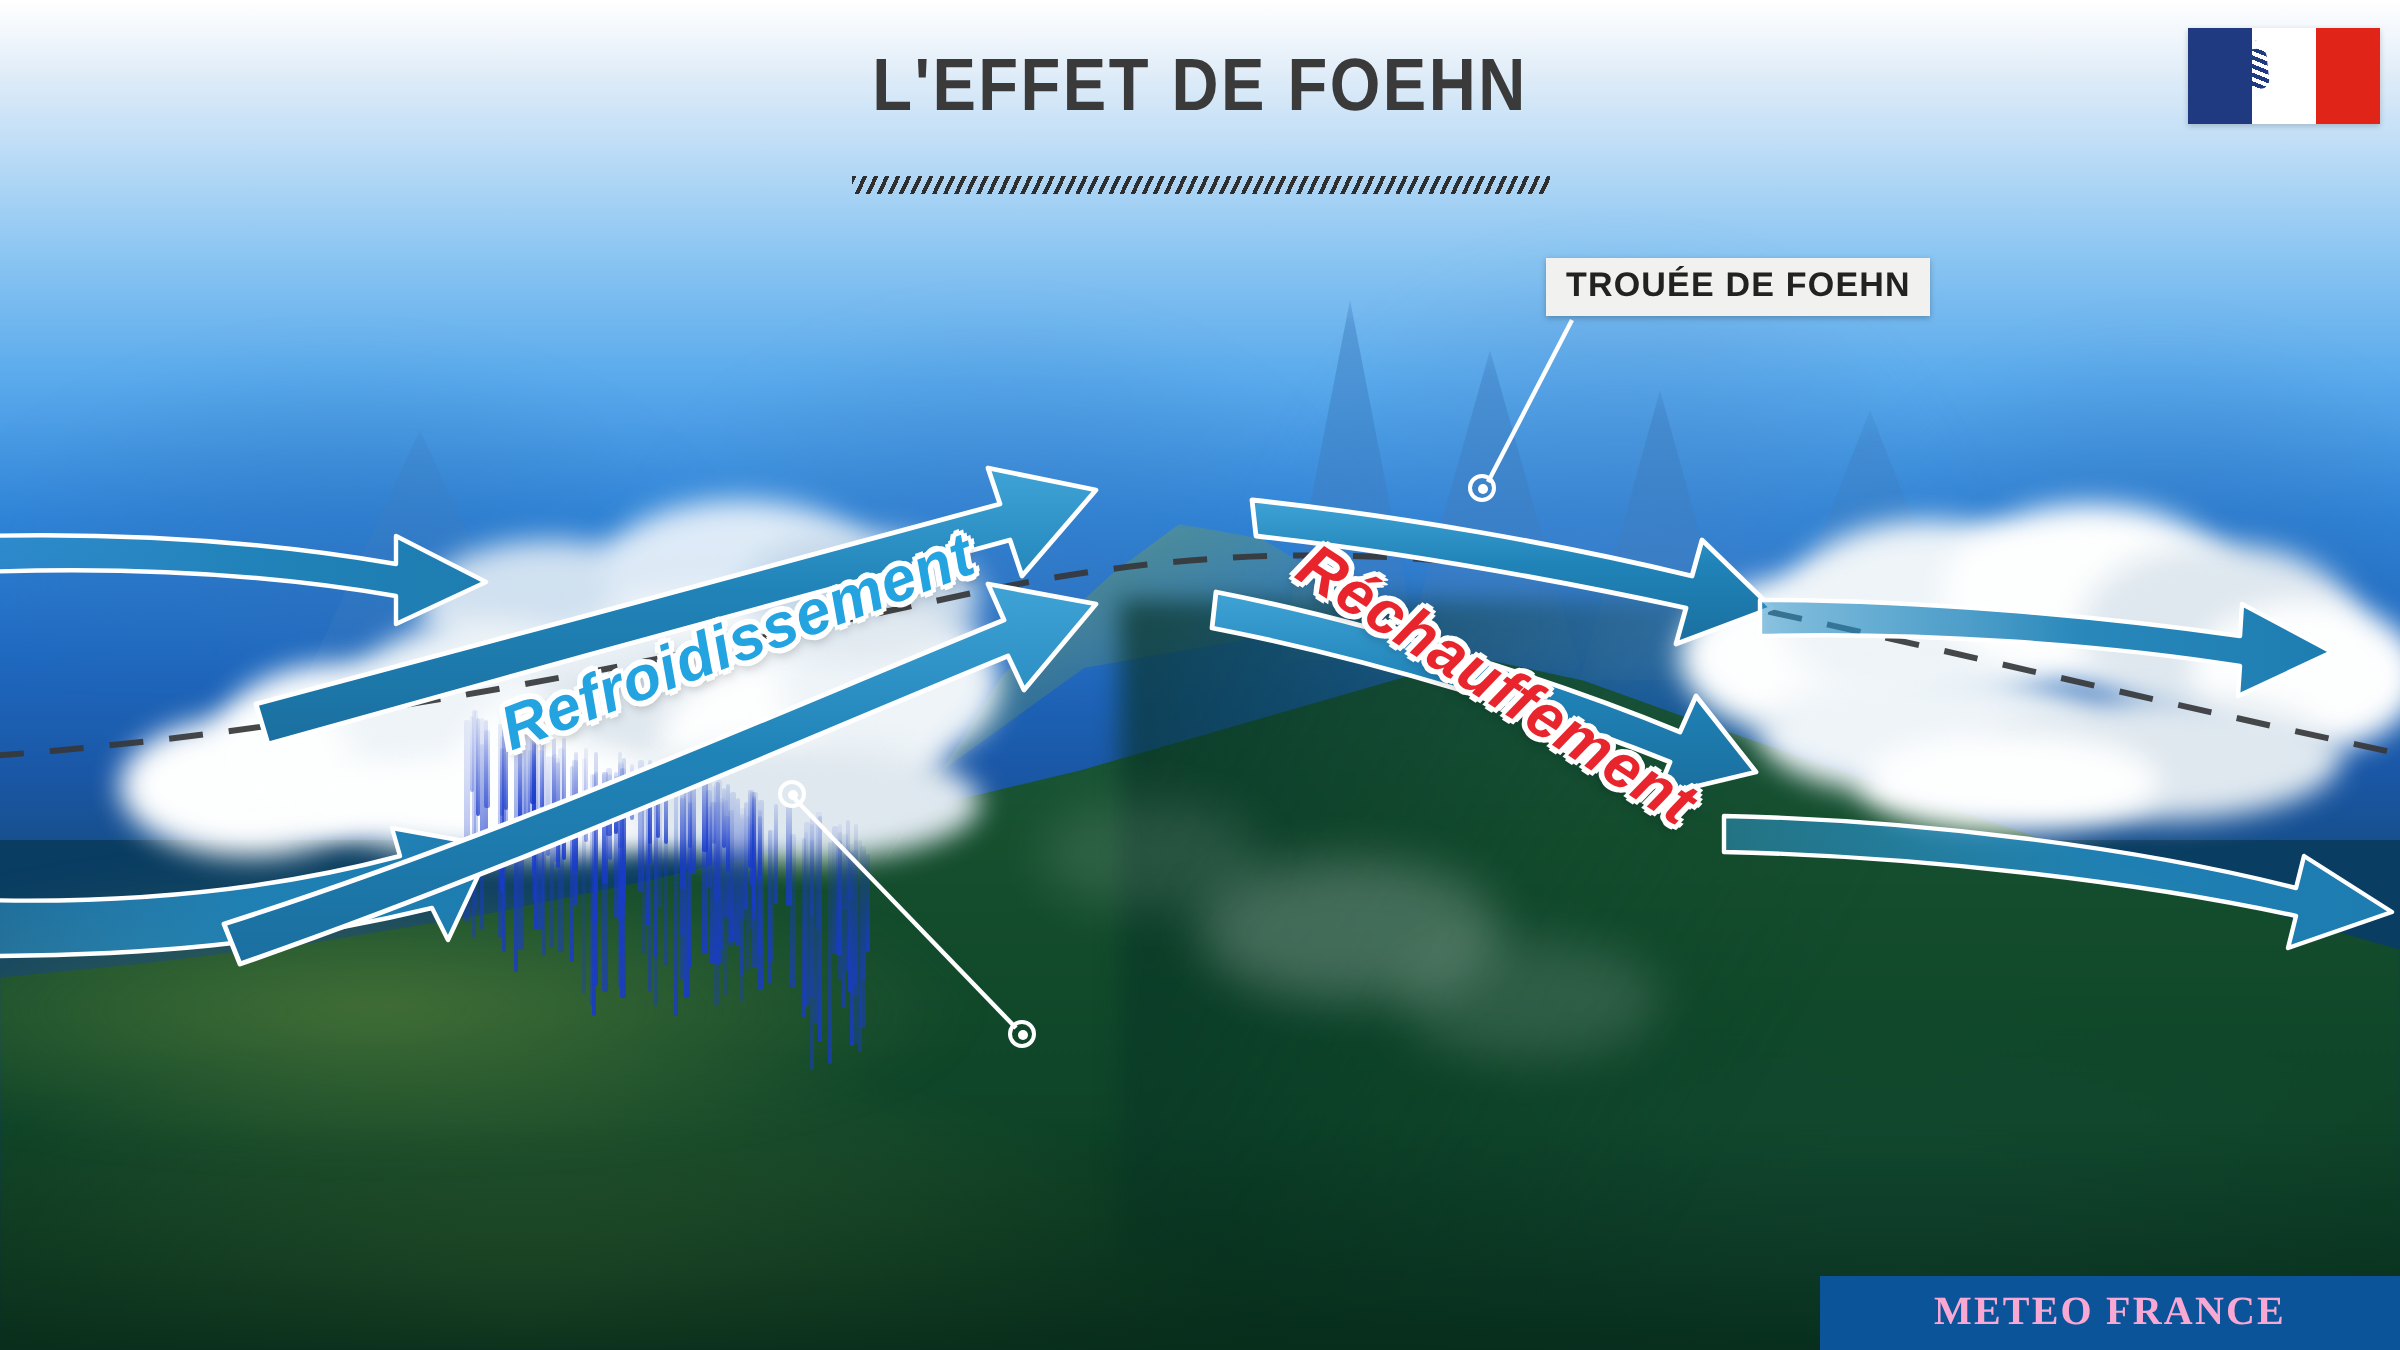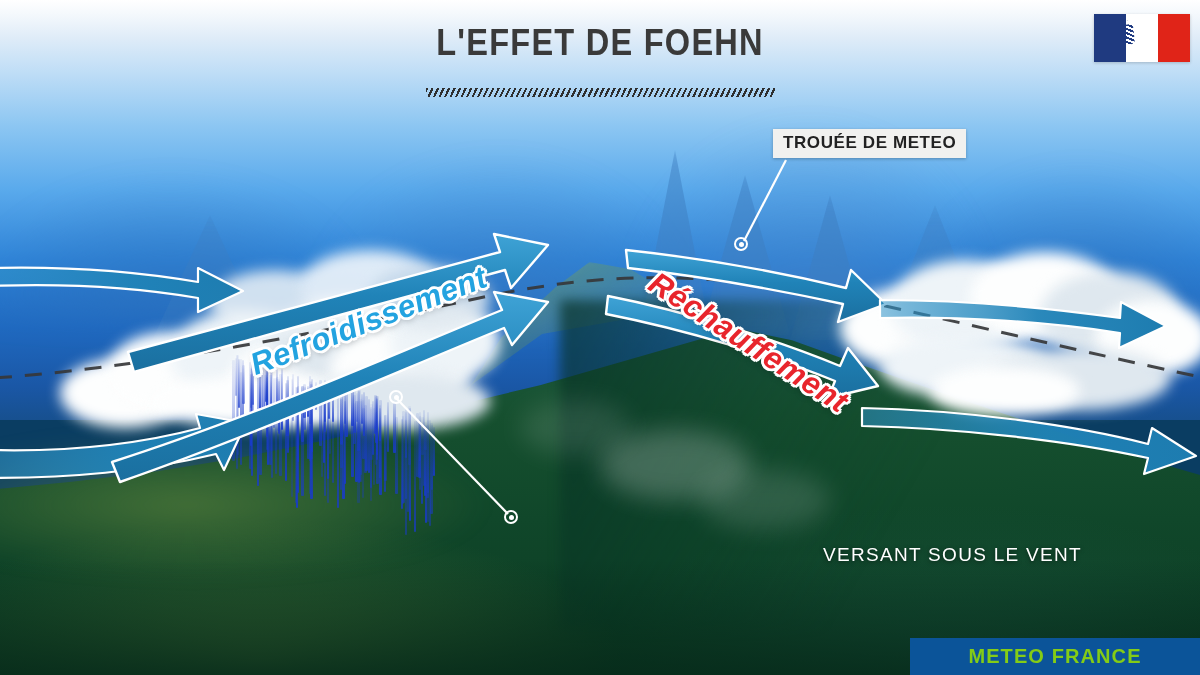--- a/index.html
+++ b/index.html
@@ -143,21 +143,21 @@
   .mhair{
     position:absolute;left:-14px;top:11px;width:22px;height:20px;
     background:repeating-linear-gradient(28deg,#1f3a80 0 2px,#fff 2px 4px);
     border-radius:4px;transform:rotate(-6deg);
   }
   .mf-blue{position:absolute;left:-4px;top:6px;width:18px;height:36px;background:#1f3a80;border-radius:40%;}
   .banner{
     position:absolute;left:910px;top:638px;width:290px;height:37px;
     background:#0b5499;display:flex;align-items:center;justify-content:center;
   }
-  .banner span{color:#84cc16;font-weight:700;font-size:20px;letter-spacing:1.1px;}
+  .banner span{color:#f9a8d4;font-weight:700;font-size:20px;letter-spacing:1.1px;font-family:Liberation Serif, serif;}
 </style>
 </head>
 <body>
 
 <div id="stage">
 
   <div class="sky"></div>
   <div class="far-range fr1"></div>
   <div class="far-range fr2"></div>
   <div class="far-range fr3"></div>
@@ -416,30 +416,29 @@
                C 1070 441, 960 428, 862 426 Z" fill="url(#agl)" stroke="#ffffff" stroke-width="2.2" stroke-linejoin="round"></path>
     </g>
   </svg>
 
   <div class="word cool" style="left:252px;top:348px;">Refroidissement</div>
   <div class="word warm" style="left:652px;top:262px;">Réchauffement</div>
 
   <svg class="leader" style="left:0;top:0;width:1200px;height:675px;">
     <line x1="786" y1="160" x2="744" y2="241" stroke="#ffffff" stroke-width="2.2"></line>
   </svg>
-  <div class="lbl-box" style="left:773px;top:129px;">TROUÉE DE METEO</div>
+  <div class="lbl-box" style="left:773px;top:129px;">TROUÉE DE FOEHN</div>
   <div class="donut" style="left:734px;top:237px;"></div>
 
   <svg class="leader" style="left:0;top:0;width:1200px;height:675px;">
     <line x1="397" y1="399" x2="508" y2="514" stroke="#ffffff" stroke-width="2.2"></line>
   </svg>
   <div class="donut" style="left:504px;top:510px;"></div>
   <div class="donut" style="left:389px;top:390px;"></div>
 
-  <div class="white-cap" style="left:823px;top:544px;">VERSANT SOUS LE VENT</div>
 
   <div class="title">L'EFFET DE FOEHN</div>
   <div class="divider"></div>
 
   <div class="marianne">
     <div class="bluepart"></div>
     <div class="whitepart">
       <div class="mf-blue"></div>
       <div class="mface"></div>
       <div class="mhair"></div>

